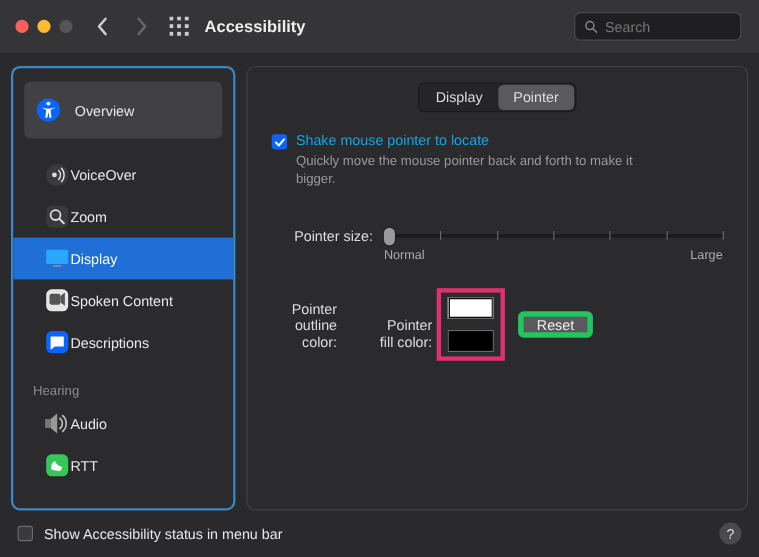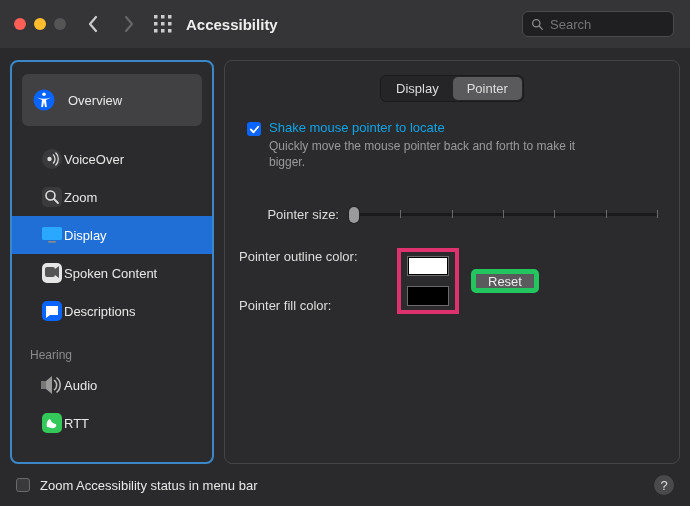--- a/index.html
+++ b/index.html
@@ -360,33 +360,37 @@
         <div class="tick" style="left:0%"></div>
         <div class="tick" style="left:16.6%"></div>
         <div class="tick" style="left:33.3%"></div>
         <div class="tick" style="left:50%"></div>
         <div class="tick" style="left:66.6%"></div>
         <div class="tick" style="left:83.3%"></div>
         <div class="tick" style="left:100%"></div>
         <div class="knob"></div>
       </div>
     </div>
+    <div class="slider-ends">
+      <span>Normal</span>
+      <span>Large</span>
+    </div>
 
     <div style="display:flex; align-items:center; margin-top:24px;">
-      <div style="width:158px; display:flex; flex-direction:column; gap:34px; align-items:flex-start; padding-right:4px;">
+      <div style="width:158px; display:flex; flex-direction:row; gap:34px; align-items:flex-end; padding-right:4px;">
         <div class="clabel">Pointer outline color:</div>
         <div class="clabel">Pointer fill color:</div>
       </div>
       <div class="swatch-frame">
         <div class="swatch" style="background:#ffffff"></div>
         <div class="swatch" style="background:#000000"></div>
       </div>
       <div style="width:12px"></div>
       <div class="reset-btn">Reset</div>
     </div>
   </div>
 </div>
 
 <div class="footer">
   <div class="fchk"></div>
-  <span>Zoom Accessibility status in menu bar</span>
+  <span>Show Accessibility status in menu bar</span>
   <div class="help">?</div>
 </div>
 
 </body></html>

